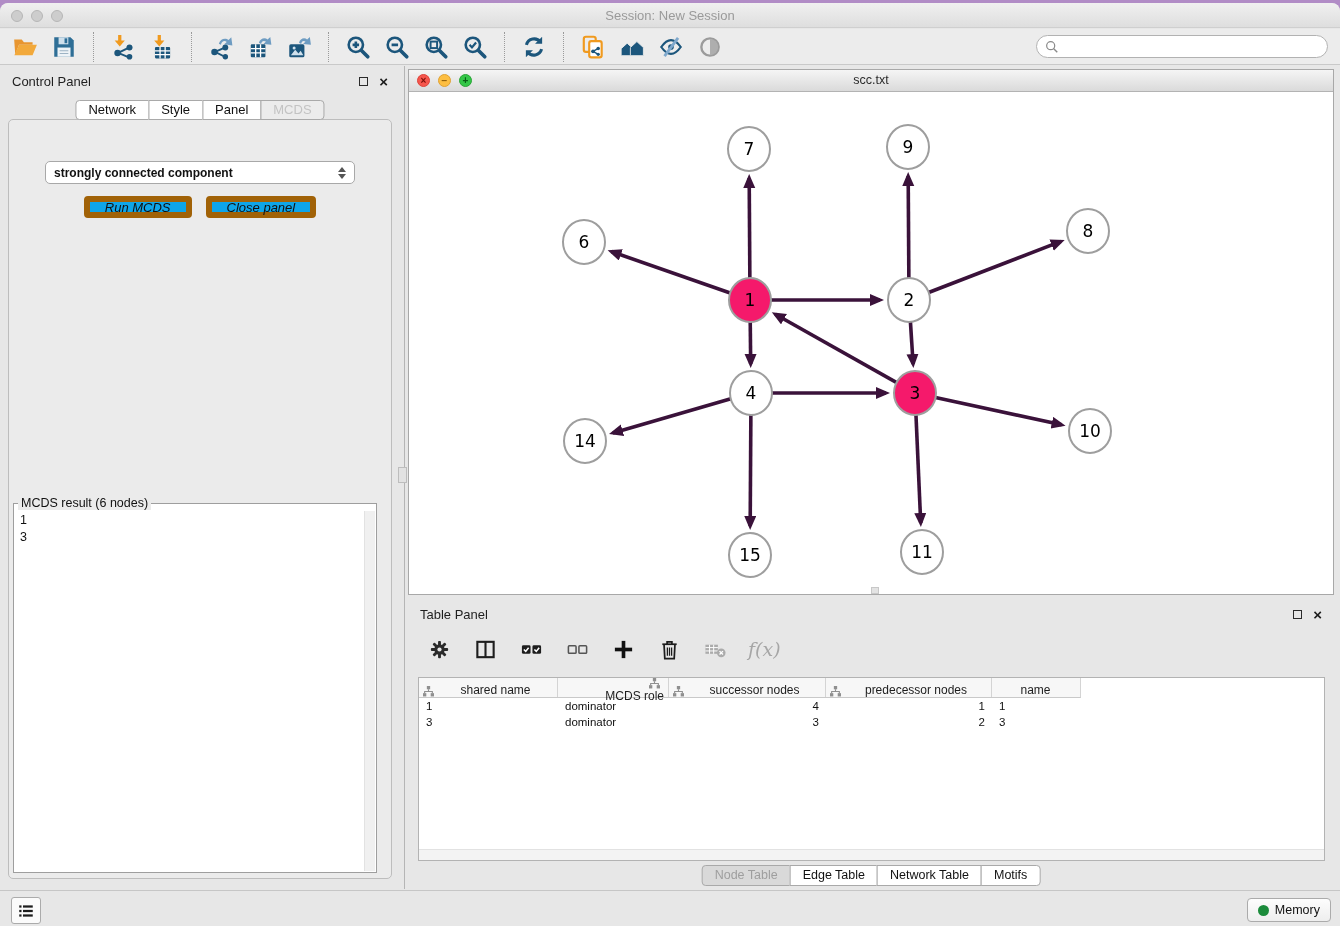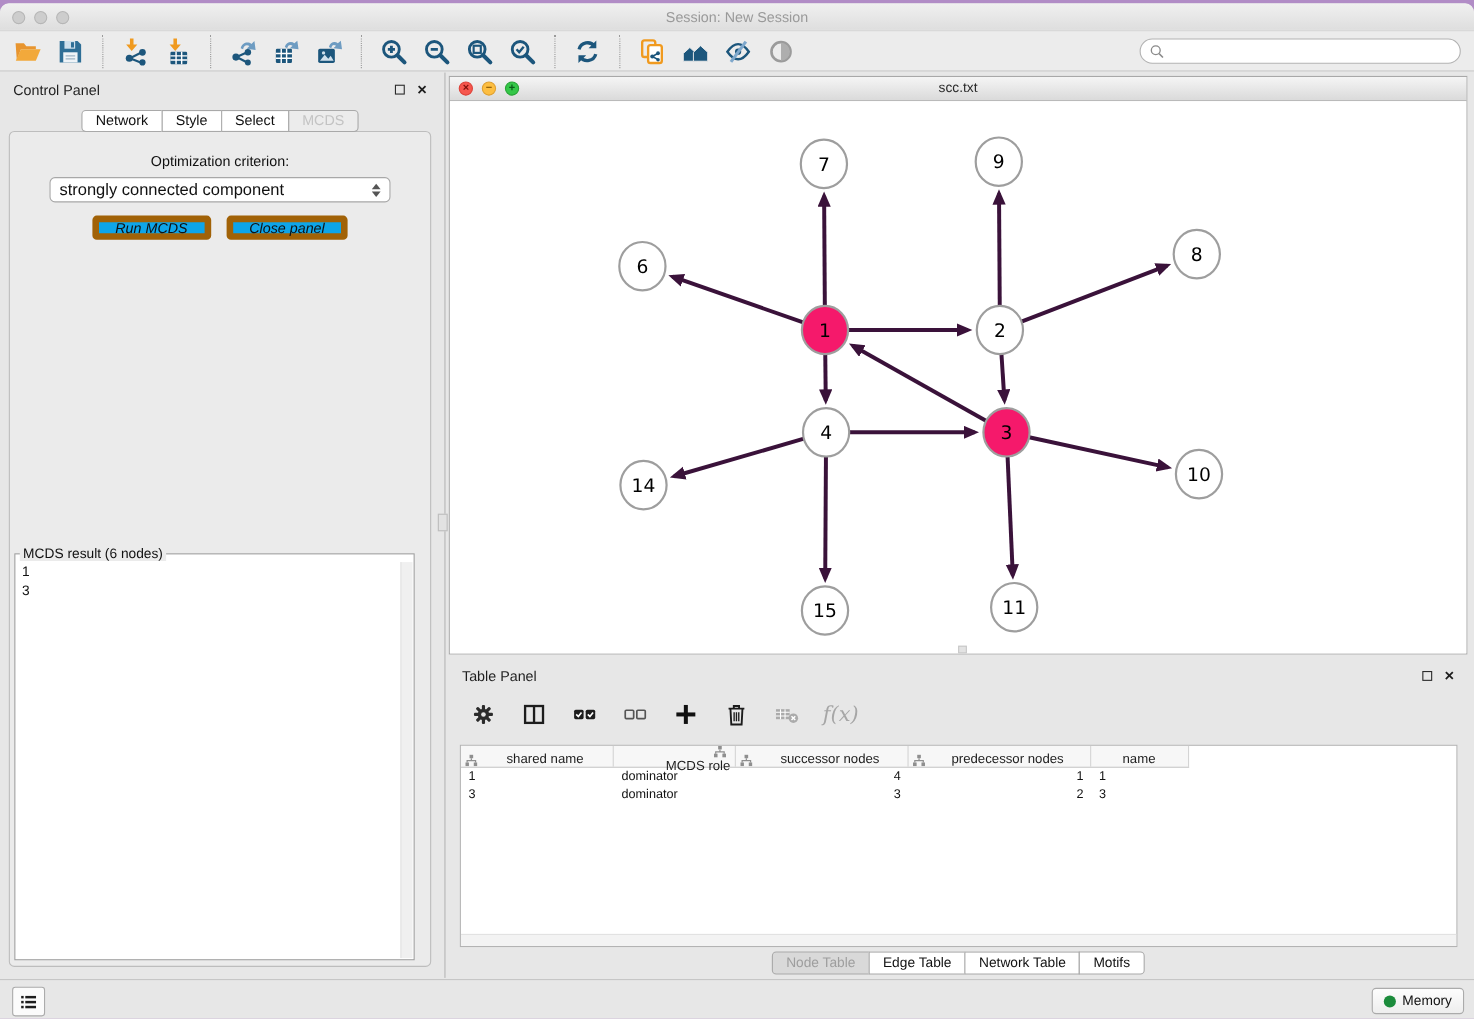--- a/index.html
+++ b/index.html
@@ -38,21 +38,21 @@
   .tabbtn { height:20px; line-height:18px; padding:0 12px; font-size:13px; background:#fff;
     border:1px solid #a9a9a9; margin-left:-1px; color:#111; white-space:nowrap; }
   .tabbtn:first-child { border-radius:4px 0 0 4px; margin-left:0; }
   .tabbtn:last-child { border-radius:0 4px 4px 0; }
   .cp-tabs .active { background:#ececec; color:#c3c3c3; }
   .cp-content { position:absolute; left:8px; right:8px; top:53px; bottom:10px;
     background:#ebebeb; border:1px solid #bdbdbd; border-radius:5px; }
   .opt-label { text-align:center; margin-top:19px; font-size:13px; color:#111; }
   .dropdown { position:absolute; left:36px; top:41px; width:310px; height:23px; background:#fff;
     border:1px solid #a8a8a8; border-radius:5px; display:flex; align-items:center; padding:0 8px; }
-  .dropdown .dd-text { flex:1; font-size:15px; color:#111; }
+  .dropdown .dd-text { flex:1; font-size:12px; color:#111;font-weight:bold; }
   .dd-arrows { display:flex; flex-direction:column; gap:2px; align-items:center; }
   .dd-arrows i { width:0; height:0; border-left:4px solid transparent; border-right:4px solid transparent; display:block; }
   .dd-up { border-bottom:5px solid #555; }
   .dd-down { border-top:5px solid #555; }
   .cp-buttons { position:absolute; top:76px; left:0; right:0; display:flex; justify-content:center; gap:14px; }
   .push-btn { height:22px; padding:0 15px; background:#0ea5e9; border:6px solid #a16207; border-radius:4px;
     font-size:13px; color:#111; display:flex; align-items:center;font-style:italic; }
   .mcds-fieldset { position:absolute; left:4px; right:14px; top:376px; bottom:5px;
     border:1px solid #9e9e9e; background:#fff; }
   .mcds-fieldset legend { font-size:12.5px; color:#111; background:#ebebeb; padding:0 3px; margin-left:4px; }
@@ -288,25 +288,24 @@
     <div class="panel-header">
       <span class="panel-title">Control Panel</span>
       <span class="panel-hicons">
         <span class="float-ic"></span>
         <span class="close-ic">×</span>
       </span>
     </div>
     <div class="cp-tabs">
       <div class="tabbtn">Network</div>
       <div class="tabbtn">Style</div>
-      <div class="tabbtn">Select</div>
+      <div class="tabbtn">Panel</div>
       <div class="tabbtn active">MCDS</div>
     </div>
     <div class="cp-content">
-      <div class="opt-label">Optimization criterion:</div>
       <div class="dropdown">
         <span class="dd-text">strongly connected component</span>
         <span class="dd-arrows">
             <i class="dd-up"></i>
             <i class="dd-down"></i>
           </span>
       </div>
       <div class="cp-buttons">
         <div class="push-btn">Run MCDS</div>
         <div class="push-btn">Close panel</div>

